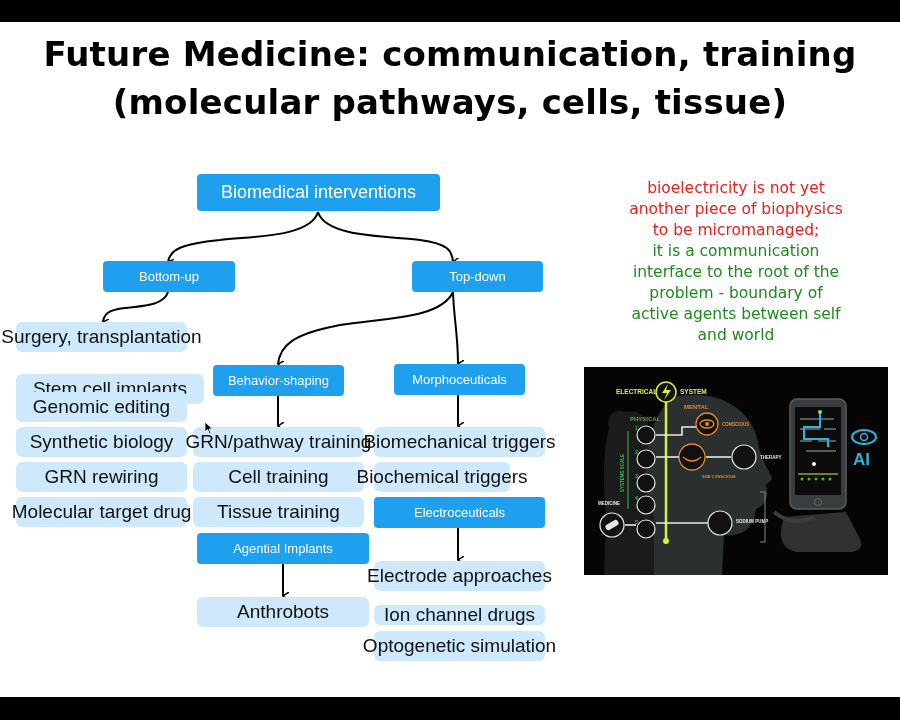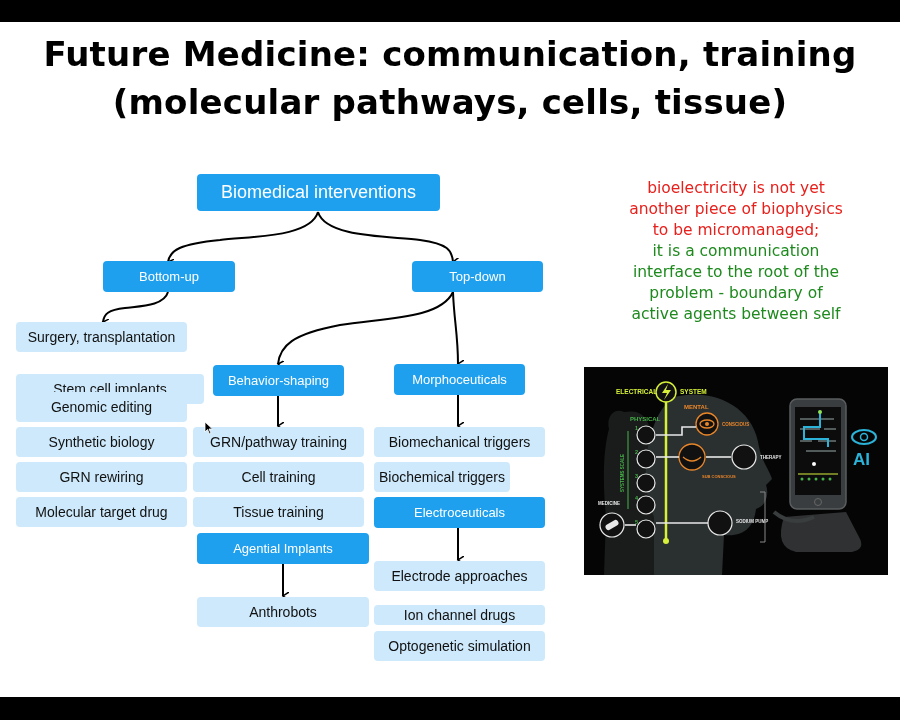--- a/index.html
+++ b/index.html
@@ -19,21 +19,21 @@
     letter-spacing: 0.2px;
   }
 
   .node {
     position: absolute; box-sizing: border-box;
     display: flex; align-items: center; justify-content: center;
     border-radius: 4px; font-family: "Liberation Sans", sans-serif;
     white-space: nowrap;
   }
   .node.dark { background: #1fa0ef; color: #fff; font-size: 13px; }
-  .node.light { background: #cde9fb; color: #111; font-size: 14px; }
+  .node.light { background: #cde9fb; color: #111; font-size: 19px; border-radius: 6px; }
   .node.root { font-size: 18px; }
 
   svg.links { position: absolute; left: 0; top: 0; width: 900px; height: 720px; pointer-events: none; }
 
   .quote {
     position: absolute; left: 596px; top: 178px; width: 280px;
     text-align: center; font-family: "DejaVu Sans", sans-serif;
     font-size: 15.5px; line-height: 21px;
   }
   .quote .red { color: #e8201c; }
@@ -107,20 +107,21 @@
 </svg>
 
 <div class="quote">
   <div class="red">bioelectricity is not yet</div>
   <div class="red">another piece of biophysics</div>
   <div class="red">to be micromanaged;</div>
   <div class="green">it is a communication</div>
   <div class="green">interface to the root of the</div>
   <div class="green">problem - boundary of</div>
   <div class="green">active agents between self</div>
+  <div class="green">and world</div>
 </div>
 
 <div class="illus">
   <svg width="304" height="208" viewBox="0 0 304 208" font-family="Liberation Sans, sans-serif" font-weight="bold">
 
     <path d="M40,45 C30,40 22,50 25,62 C20,80 18,110 22,150 L20,208 L80,208 L75,150 C82,110 70,60 60,50 C55,44 48,44 40,45 Z" fill="#1a1c1c"></path>
     <path d="M90,30 C130,20 170,40 175,80 C178,95 185,102 188,112 L182,118 C186,130 180,140 172,142 C170,160 160,170 140,168 L138,208 L70,208 L70,150 C55,120 60,50 90,30 Z" fill="#2a2f30"></path>
 
     <line x1="82" y1="28" x2="82" y2="174" stroke="#d7f03a" stroke-width="2.5"></line>
     <circle cx="82" cy="174" r="3" fill="#d7f03a"></circle>

